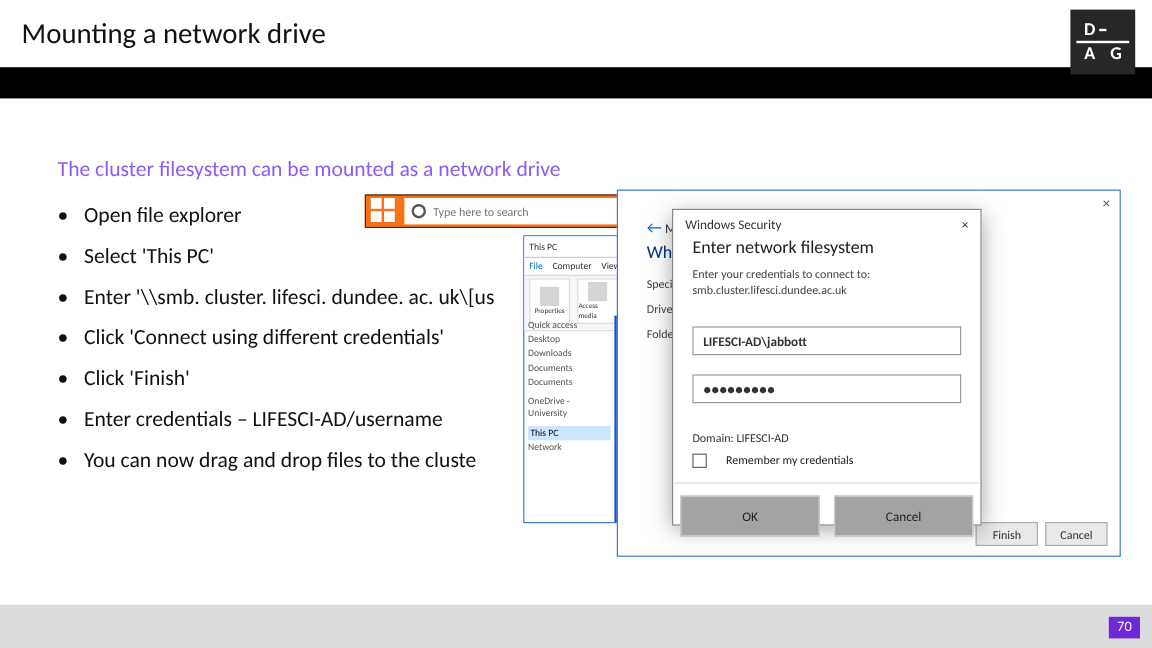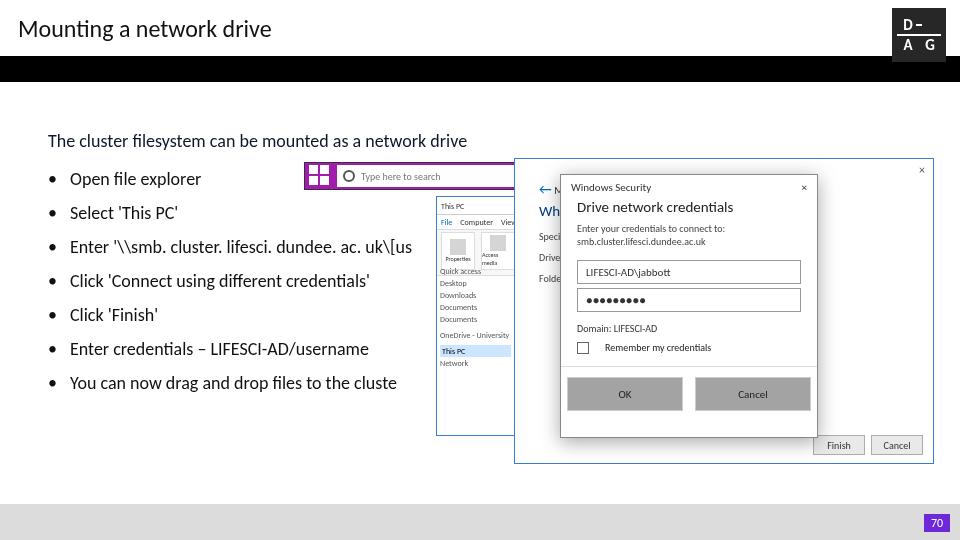--- a/index.html
+++ b/index.html
@@ -8,52 +8,52 @@
   .titlebar { padding: 14px 18px 10px; font-size: 24px; color: #111; }
   .blackbar { position: absolute; top: 56px; left: 0; width: 960px; height: 26px; background: #000; }
   .logo { position: absolute; top: 8px; right: 14px; width: 54px; height: 54px; background: #272727; color: #fff; display: flex; align-items: center; justify-content: center; }
   .logo-inner { display: grid; grid-template-columns: 16px 6px 16px; grid-template-rows: 18px 2px 18px; align-items: center; justify-items: center; font-size: 15px; font-weight: 600; }
   .logo-inner .d1 { grid-column:1; grid-row:1; }
   .logo-inner .dash1 { grid-column:2; grid-row:1; width:6px; height:2px; background:#fff; }
   .logo-inner .d2 { grid-column:3; grid-row:3; }
   .logo-inner .mid { grid-column:1/4; grid-row:2; width:44px; height:2px; background:#fff; }
   .logo-inner .a1 { grid-column:1; grid-row:3; }
   .logo-inner .g1 { grid-column:3; grid-row:1; }
-  .intro { position: absolute; top: 130px; left: 48px; font-size: 18px; color: #0f172a; }
+  .intro { position: absolute; top: 130px; left: 48px; font-size: 18px; color: #8b5cf6; }
   .bullets { position: absolute; top: 162px; left: 48px; font-size: 18px; color: #111; }
   .bullets li { list-style: none; padding: 6px 0 6px 22px; position: relative; }
   .bullets li::before { content: "•"; position: absolute; left: 0; top: 6px; color: #111; }
   .stack { position: absolute; top: 158px; left: 434px; width: 506px; height: 322px; }
-  .taskbar { position: absolute; top: 4px; left: -130px; width: 260px; height: 28px; background: #a21caf; display: flex; align-items: center; gap: 6px; padding-left: 4px; border: 1px solid #333; }
+  .taskbar { position: absolute; top: 4px; left: -130px; width: 260px; height: 28px; background: #f97316; display: flex; align-items: center; gap: 6px; padding-left: 4px; border: 1px solid #333; }
   .winlogo { width: 22px; height: 22px; display: grid; grid-template-columns: 9px 9px; grid-template-rows: 9px 9px; gap: 2px; }
   .winlogo span { background: #fff; }
   .searchbox { flex: 1; height: 22px; background: #fff; display: flex; align-items: center; gap: 6px; padding: 0 6px; font-size: 10px; color: #777; }
   .searchcircle { width: 12px; height: 12px; border: 2px solid #555; border-radius: 50%; }
   .expwin { position: absolute; top: 38px; left: 2px; width: 200px; height: 240px; background: #fff; border: 1px solid #3a7bd5; font-size: 8px; color: #333; }
   .expwin .hdr { height: 18px; background: #fff; border-bottom: 1px solid #ccc; display:flex; align-items:center; padding:0 4px; gap:4px;}
   .expwin .ribbon { height: 46px; border-bottom:1px solid #ddd; background:#f7f7f7; padding:2px 4px; display:flex; gap:6px; }
   .rbtn { width:34px; height:38px; border:1px solid #ddd; background:#fff; display:flex; flex-direction:column; align-items:center; justify-content:center; font-size:6px; }
   .rbtn .ic { width:16px; height:16px; background:#d5d5d5; }
-  .expwin .side { position:absolute; top:66px; left:0; width:78px; bottom:0; border-right:1px solid #1d4ed8; padding:2px 3px; }
+  .expwin .side { position:absolute; top:66px; left:0; width:78px; bottom:0; border-right:3px solid #1d4ed8; padding:2px 3px; }
   .side div { padding:1px 0; color:#555; }
   .side .hl { background:#cde6ff; color:#000; padding:1px 2px; }
   .mapwin { position: absolute; top: 0; left: 80px; width: 420px; height: 306px; background: #fff; border: 1px solid #3a7bd5; font-size: 11px; color: #333; }
   .mapwin .close { position:absolute; top:4px; right:8px; font-size:12px; color:#555; }
   .mapwin .inner { padding: 22px 24px 10px; }
   .mapwin .arrow { color:#0067c0; font-size:14px; }
   .mapwin h3 { font-size:15px; color:#003a80; font-weight:400; margin:4px 0 10px; }
   .mapwin .lbl { font-size:10px; color:#444; }
   .mapwin .row { display:flex; align-items:center; gap:10px; margin:8px 0; }
   .mapwin .foot { position:absolute; bottom:8px; right:10px; display:flex; gap:6px; }
   .btn { min-width:52px; height:20px; font-size:10px; background:#e9e9e9; border:1px solid #adadad; display:flex; align-items:center; justify-content:center; }
   .credwin { position: absolute; top: 16px; left: 126px; width: 258px; height: 264px; background: #fff; border: 1px solid #888; box-shadow: 0 4px 18px rgba(0,0,0,.35); font-size: 11px; color: #222; }
   .credwin .ttl { display:flex; justify-content:space-between; padding:6px 10px 0; font-size:11px; color:#333; }
   .credwin .h { padding: 4px 16px 0; font-size: 15px; }
   .credwin .sub { padding: 6px 16px 8px; font-size: 10px; color:#444; }
-  .credwin .field { margin: 4px 16px; height: 24px; border:1px solid #999; display:flex; align-items:center; padding:0 8px; font-size:11px; color:#333; }
+  .credwin .field { margin: 16px 16px; height: 24px; border:1px solid #999; display:flex; align-items:center; padding:0 8px; font-size:11px; color:#333;font-weight:bold; }
   .credwin .dom { padding: 6px 16px 2px; font-size:10px; color:#333; }
   .credwin .chk { padding: 4px 16px 8px; font-size:10px; display:flex; align-items:flex-end; gap:16px; }
   .credwin .chkbox { width:12px; height:12px; border:1px solid #666; }
   .credwin .sep { height:1px; background:#ddd; margin:4px 0; }
   .credwin .btns { display:flex; }
   .credwin .btns .b { flex:1; height:34px; border:1px solid #ccc; margin:6px; display:flex; align-items:center; justify-content:center; background:#a3a3a3; font-size:11px; }
   .footband { position:absolute; left:0; bottom:0; width:960px; height:36px; background:#dcdcdc; }
   .pagenum { position:absolute; right:10px; bottom:8px; width:26px; height:18px; background:#6d28d9; color:#fff; font-size:12px; display:flex; align-items:center; justify-content:center; }
 </style>
 </head>
@@ -156,21 +156,21 @@
         <div class="btn">Finish</div>
         <div class="btn">Cancel</div>
       </div>
     </div>
 
     <div class="credwin">
       <div class="ttl">
         <span>Windows Security</span>
         <span>×</span>
       </div>
-      <div class="h">Drive network credentials</div>
+      <div class="h">Enter network filesystem</div>
       <div class="sub">Enter your credentials to connect to: smb.cluster.lifesci.dundee.ac.uk</div>
       <div class="field">LIFESCI-AD\jabbott</div>
       <div class="field">●●●●●●●●●</div>
       <div class="dom">Domain: LIFESCI-AD</div>
       <div class="chk">
         <span class="chkbox"></span>
         <span>Remember my credentials</span>
       </div>
       <div class="sep"></div>
       <div class="btns">

